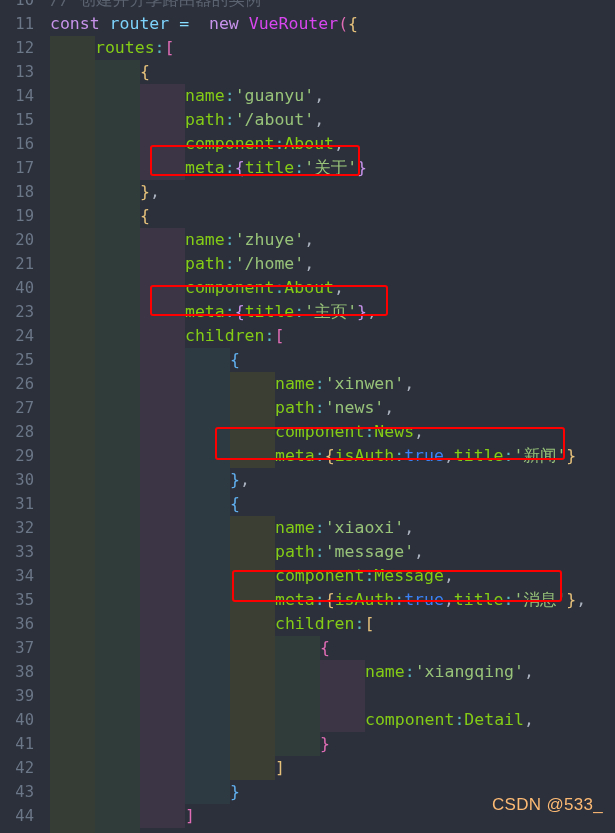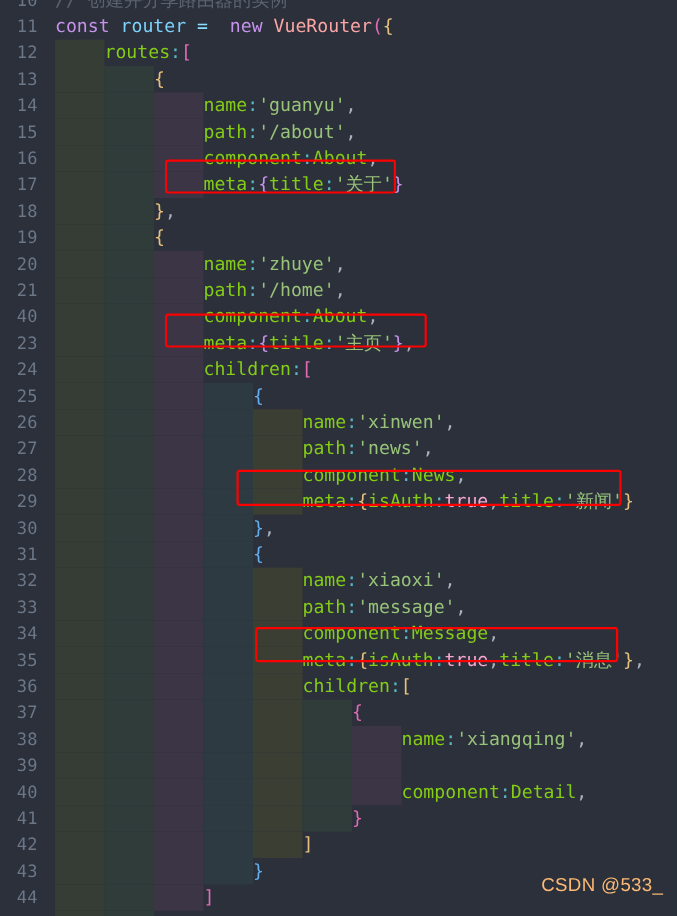--- a/index.html
+++ b/index.html
@@ -30,26 +30,26 @@
   .b2{left:95px;width:45px;background:#2f3c39;}
   .b3{left:140px;width:45px;background:#3b3545;}
   .b4{left:185px;width:45px;background:#2e3a42;}
   .b5{left:230px;width:45px;background:#3b3e33;}
   .b6{left:275px;width:45px;background:#2f3c39;}
 
   
   .kw      {color:#c792ea;}
   .var     {color:#7dd3fc;}
   .op      {color:#89ddff;}
-  .cls     {color:#fca5a5;}
+  .cls     {color:#d946ef;}
   .prop    {color:#84cc16;}
   .colon   {color:#56b6c2;}
   .str     {color:#98c379;}
   .punc    {color:#abb2bf;}
-  .bool    {color:#f9a8d4;}
+  .bool    {color:#3b82f6;}
   .comment {color:#5c6370;}
   .br-y{color:#e5c07b;}
   .br-m{color:#e06cb5;}
   .br-b{color:#61afef;}
   .br-p{color:#c792ea;}
 
   
   .redbox{
     position:absolute;border:2px solid #ff0000;border-radius:3px;
     pointer-events:none;box-sizing:border-box;

